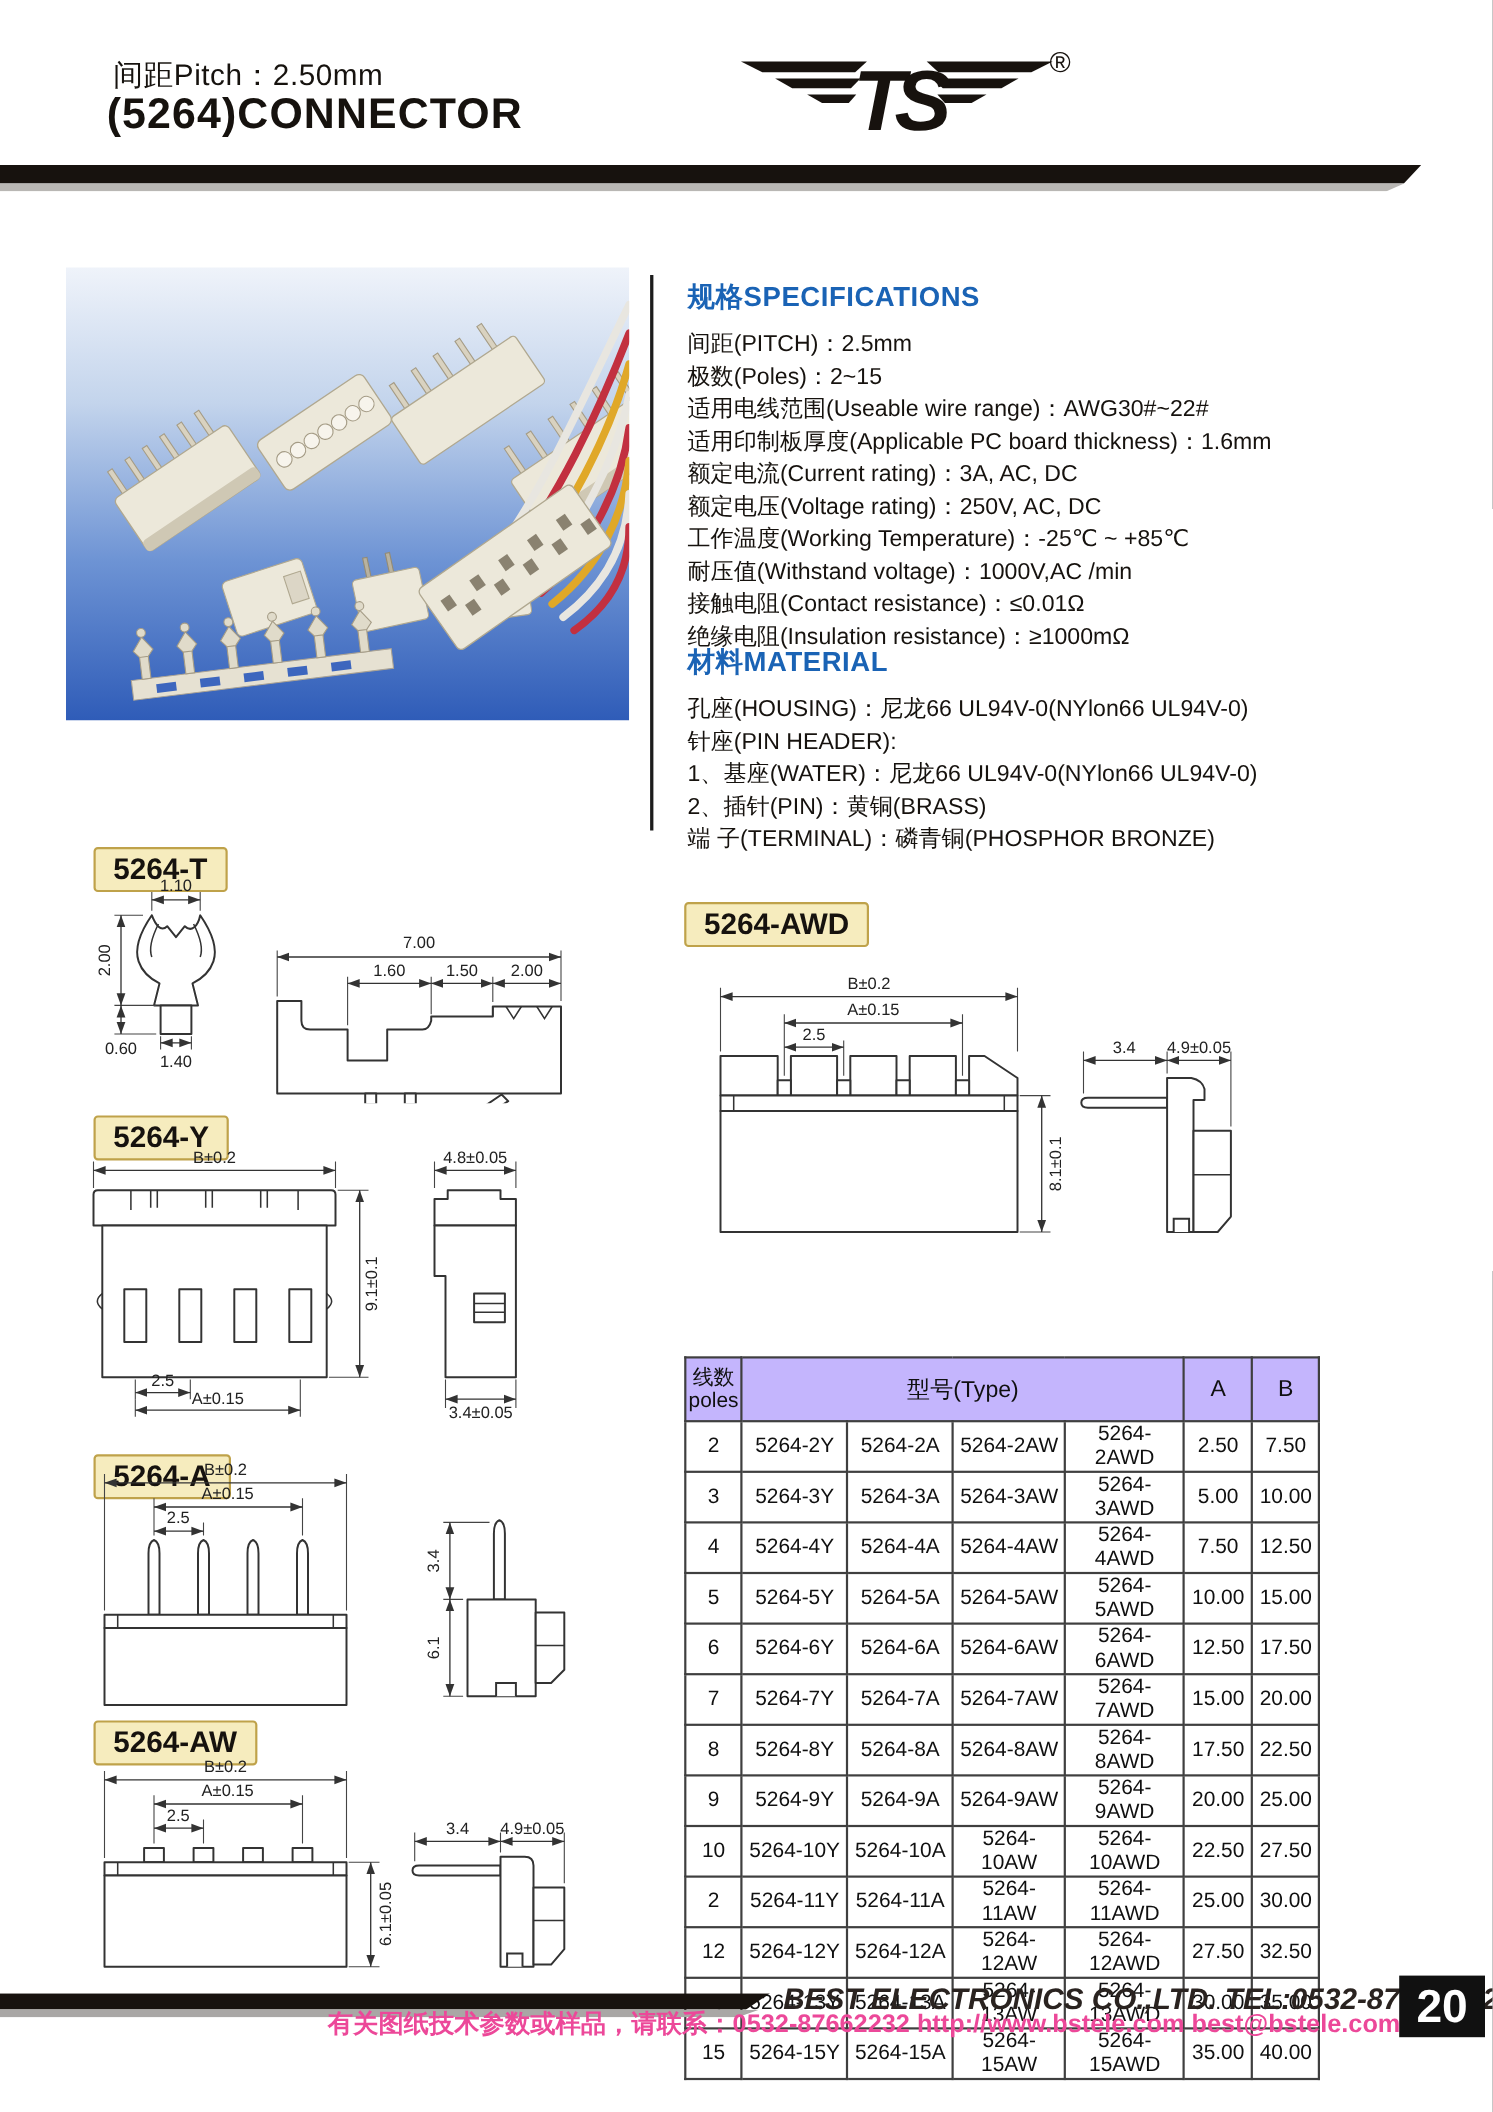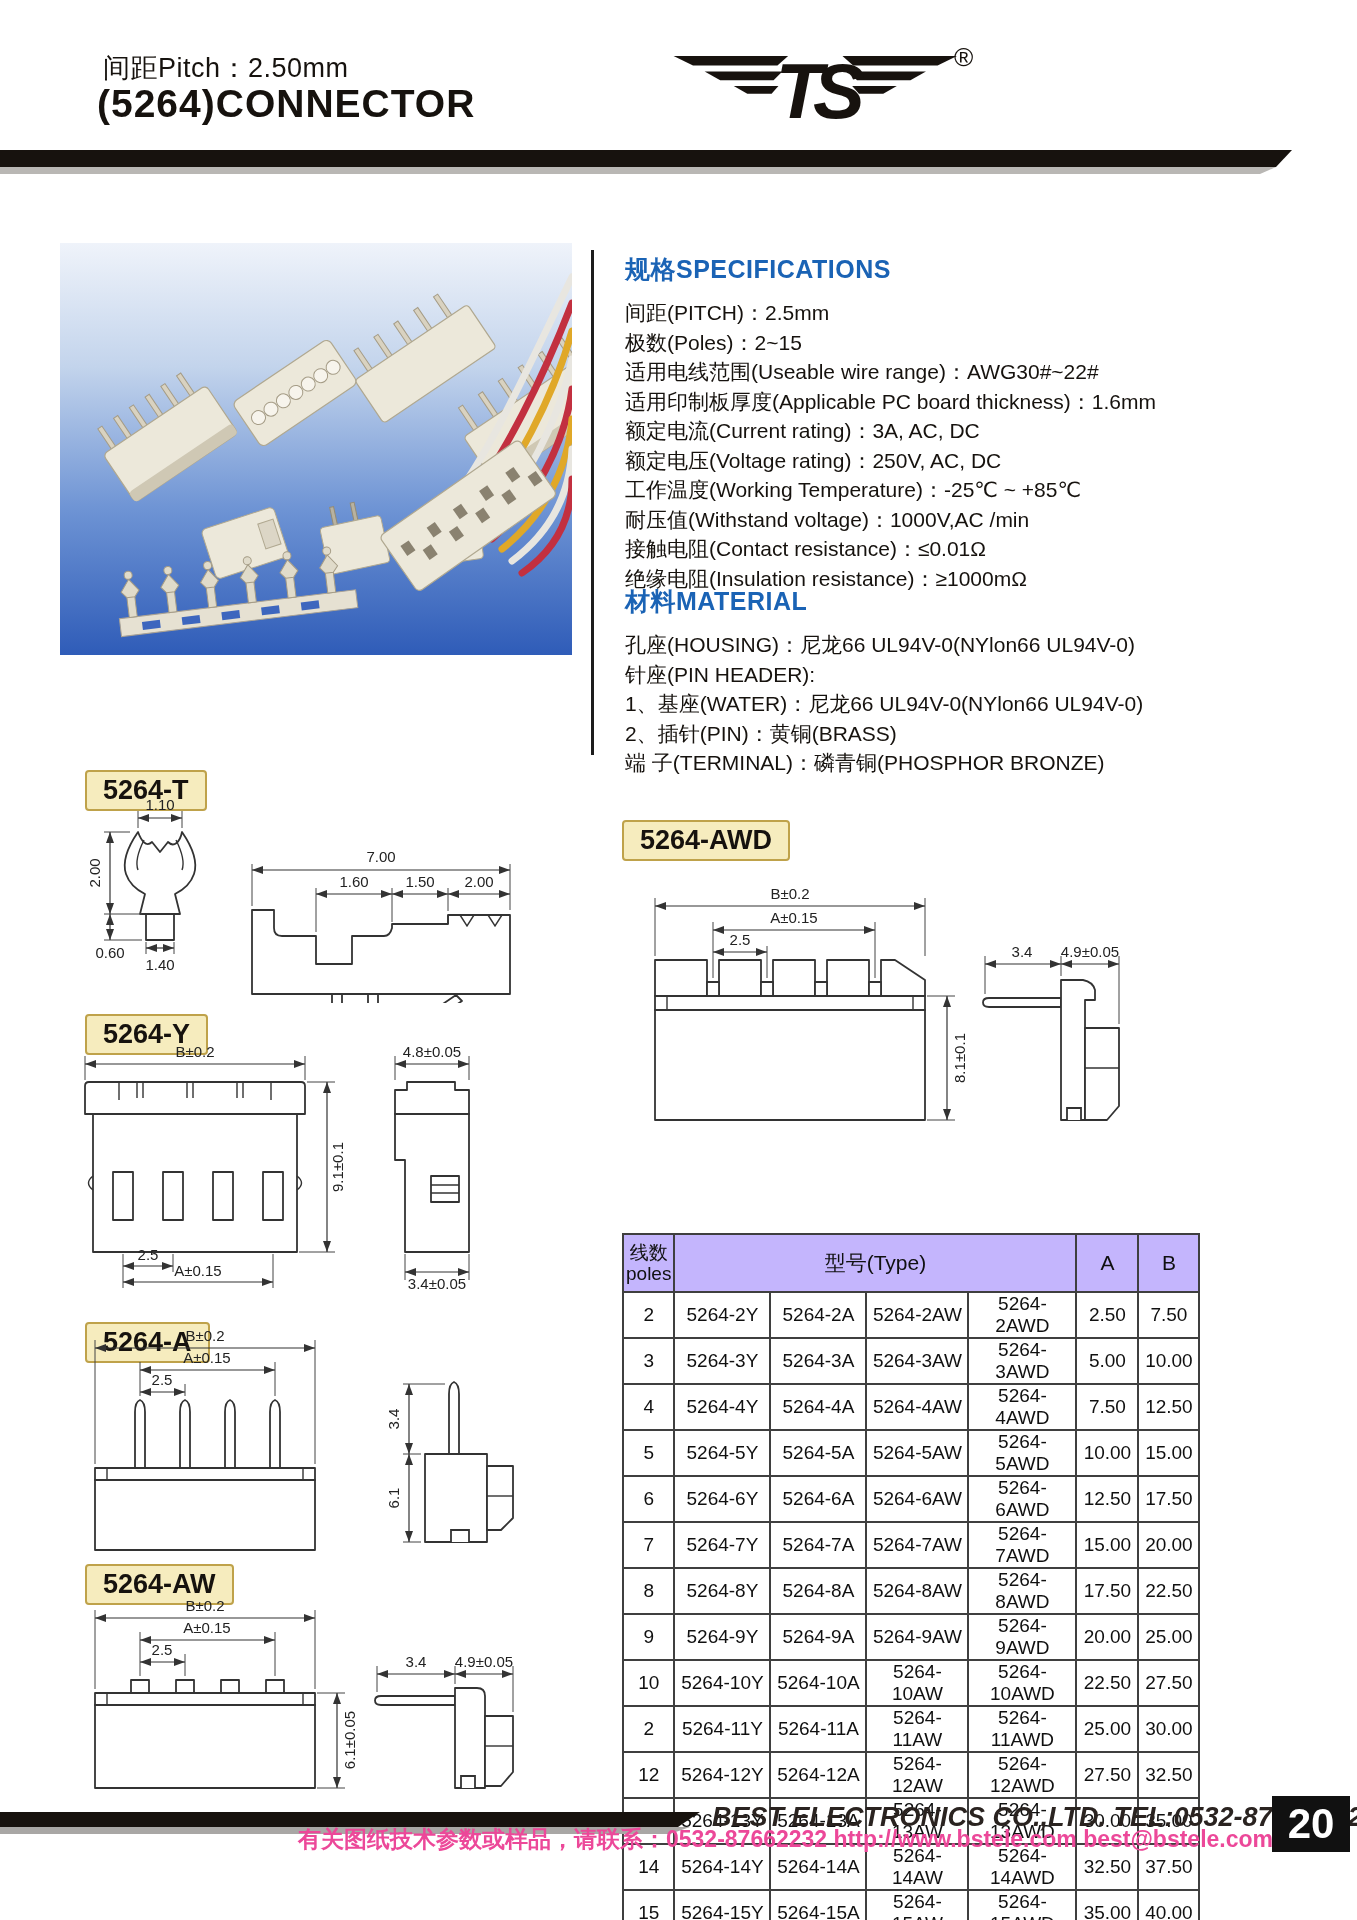--- a/index.html
+++ b/index.html
@@ -598,29 +598,20 @@
         <tr>
           <td>13</td>
           <td>5264-13Y</td>
           <td>5264-13A</td>
           <td>5264-13AW</td>
           <td>5264-13AWD</td>
           <td>30.00</td>
           <td>35.00</td>
         </tr>
         <tr>
-          <td>14</td>
-          <td>5264-14Y</td>
-          <td>5264-14A</td>
-          <td>5264-14AW</td>
-          <td>5264-14AWD</td>
-          <td>32.50</td>
-          <td>37.50</td>
-        </tr>
-        <tr>
           <td>15</td>
           <td>5264-15Y</td>
           <td>5264-15A</td>
           <td>5264-15AW</td>
           <td>5264-15AWD</td>
           <td>35.00</td>
           <td>40.00</td>
         </tr>
       </tbody>
   </table>

